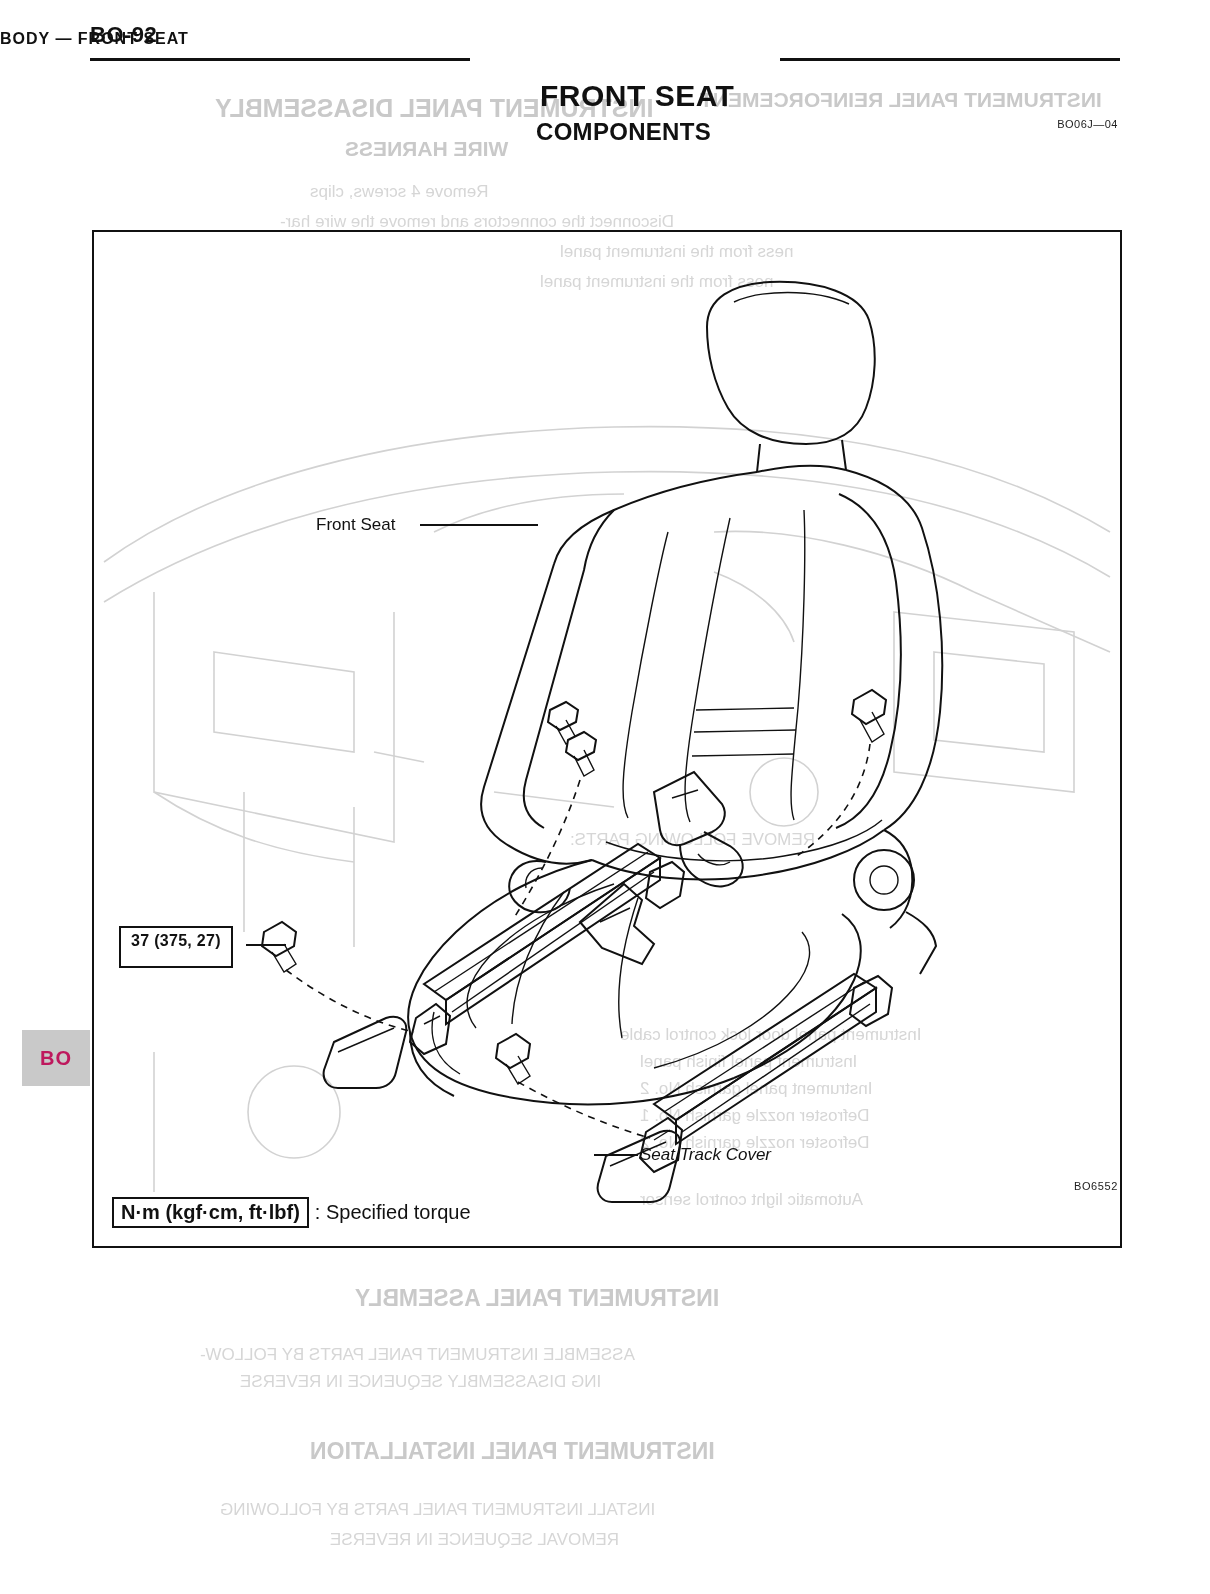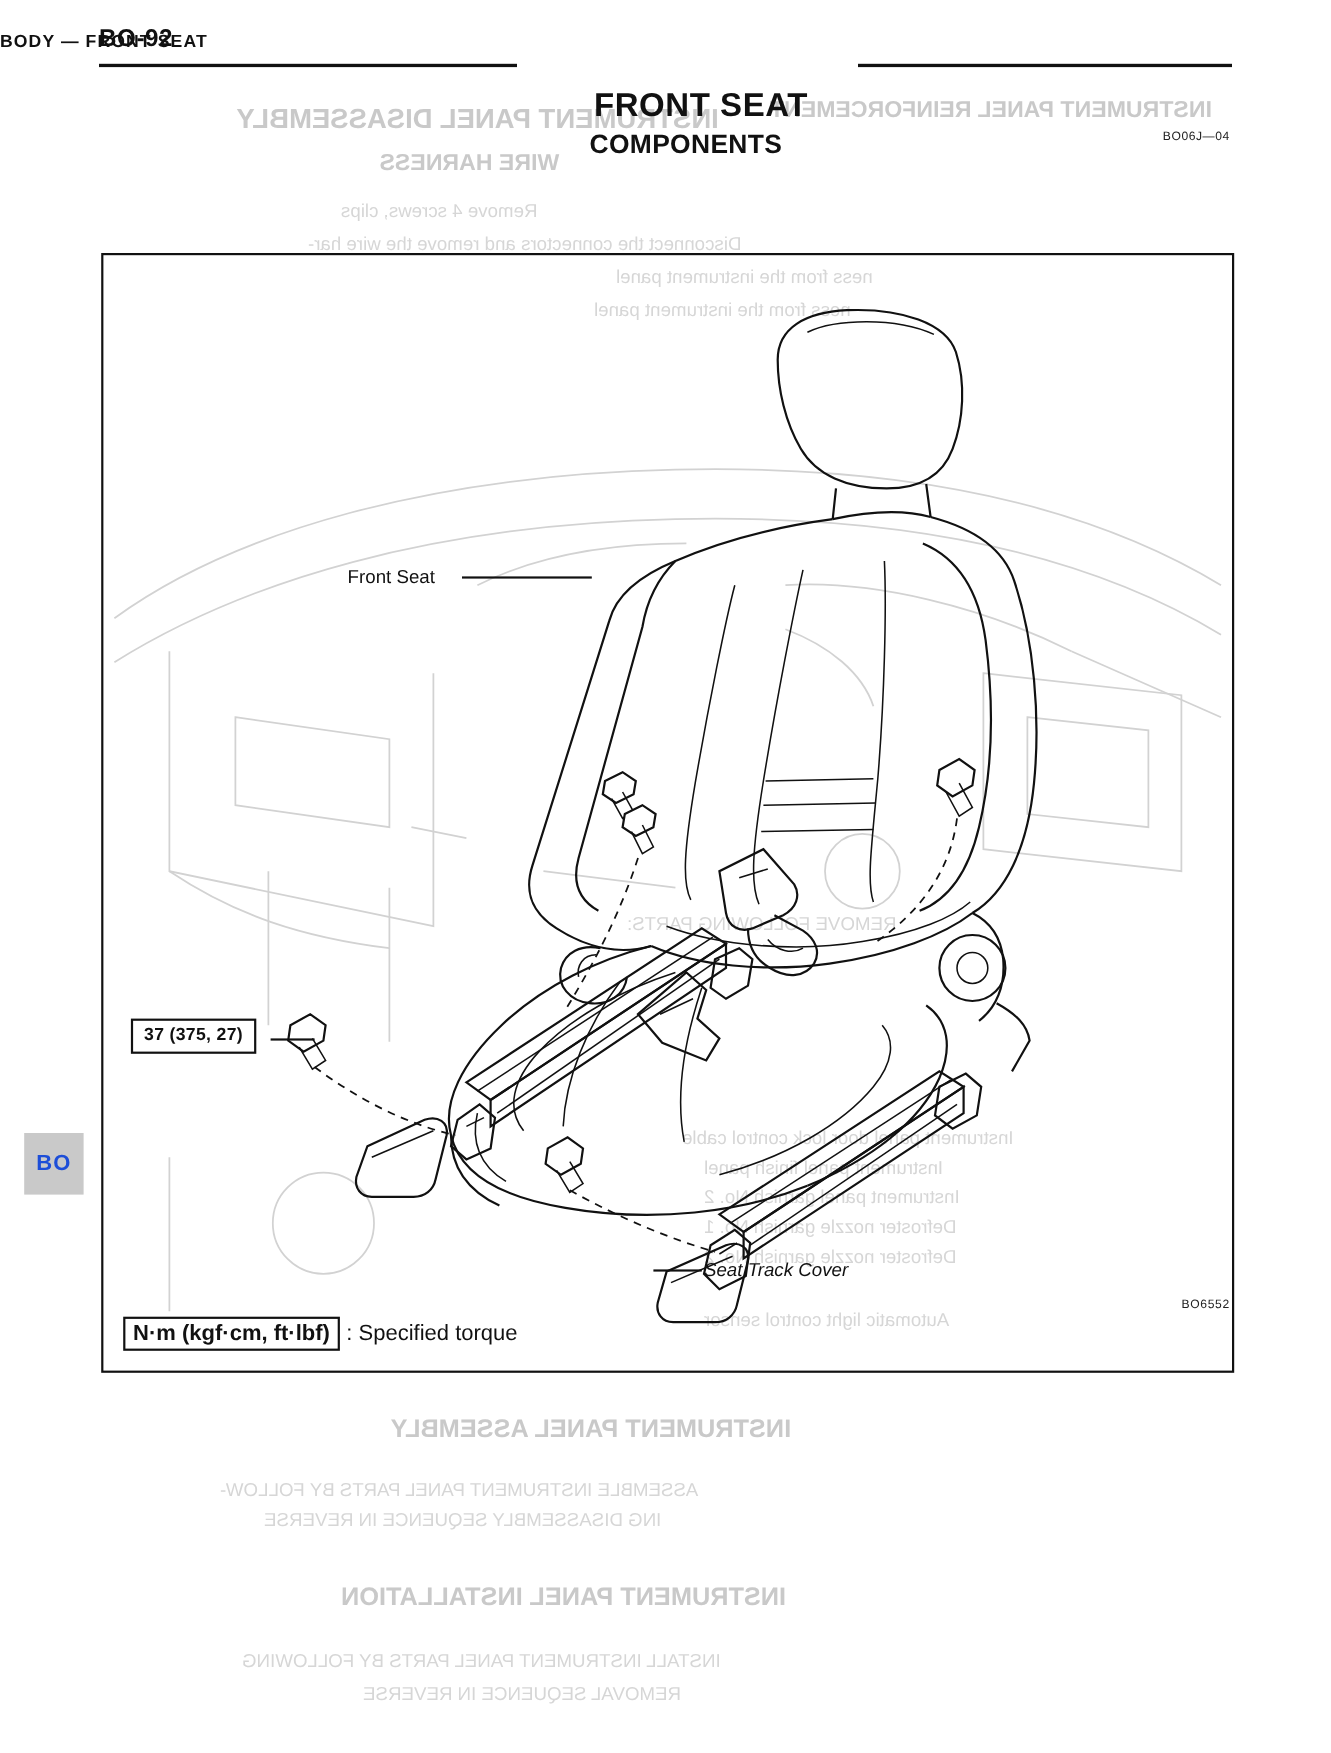--- a/index.html
+++ b/index.html
@@ -119,21 +119,21 @@
   }
   .leader-front-seat { left: 326px; top: 292px; width: 118px; }
   .leader-track-cover { left: 500px; top: 922px; width: 44px; }
 
   
   .torque-box {
     position: absolute;
     left: 25px;
     top: 694px;
     border: 2px solid #111;
-    padding: 4px 10px 6px 10px;
+    padding: 4px 10px 16px 10px;
     font-size: 16px;
     font-weight: bold;
     background: #fff;
     letter-spacing: 0.3px;
   }
   .torque-leader {
     position: absolute;
     left: 152px;
     top: 712px;
     width: 40px;
@@ -156,30 +156,30 @@
     font-weight: bold;
     margin-right: 6px;
     background: #fff;
   }
 
   
   .bo-tab {
     position: absolute;
     left: 22px;
     top: 1030px;
-    width: 54px;
+    width: 68px;
     height: 56px;
     background: #c9c9c9;
     display: flex;
     align-items: center;
     justify-content: center;
     font-size: 20px;
     font-weight: bold;
     letter-spacing: 1px;
-    color: #1d4ed8;
+    color: #be185d;
   }
 
   
   .ghost {
     position: absolute;
     color: #c9c9c9;
     font-weight: bold;
     transform: scaleX(-1);
     white-space: nowrap;
     pointer-events: none;

